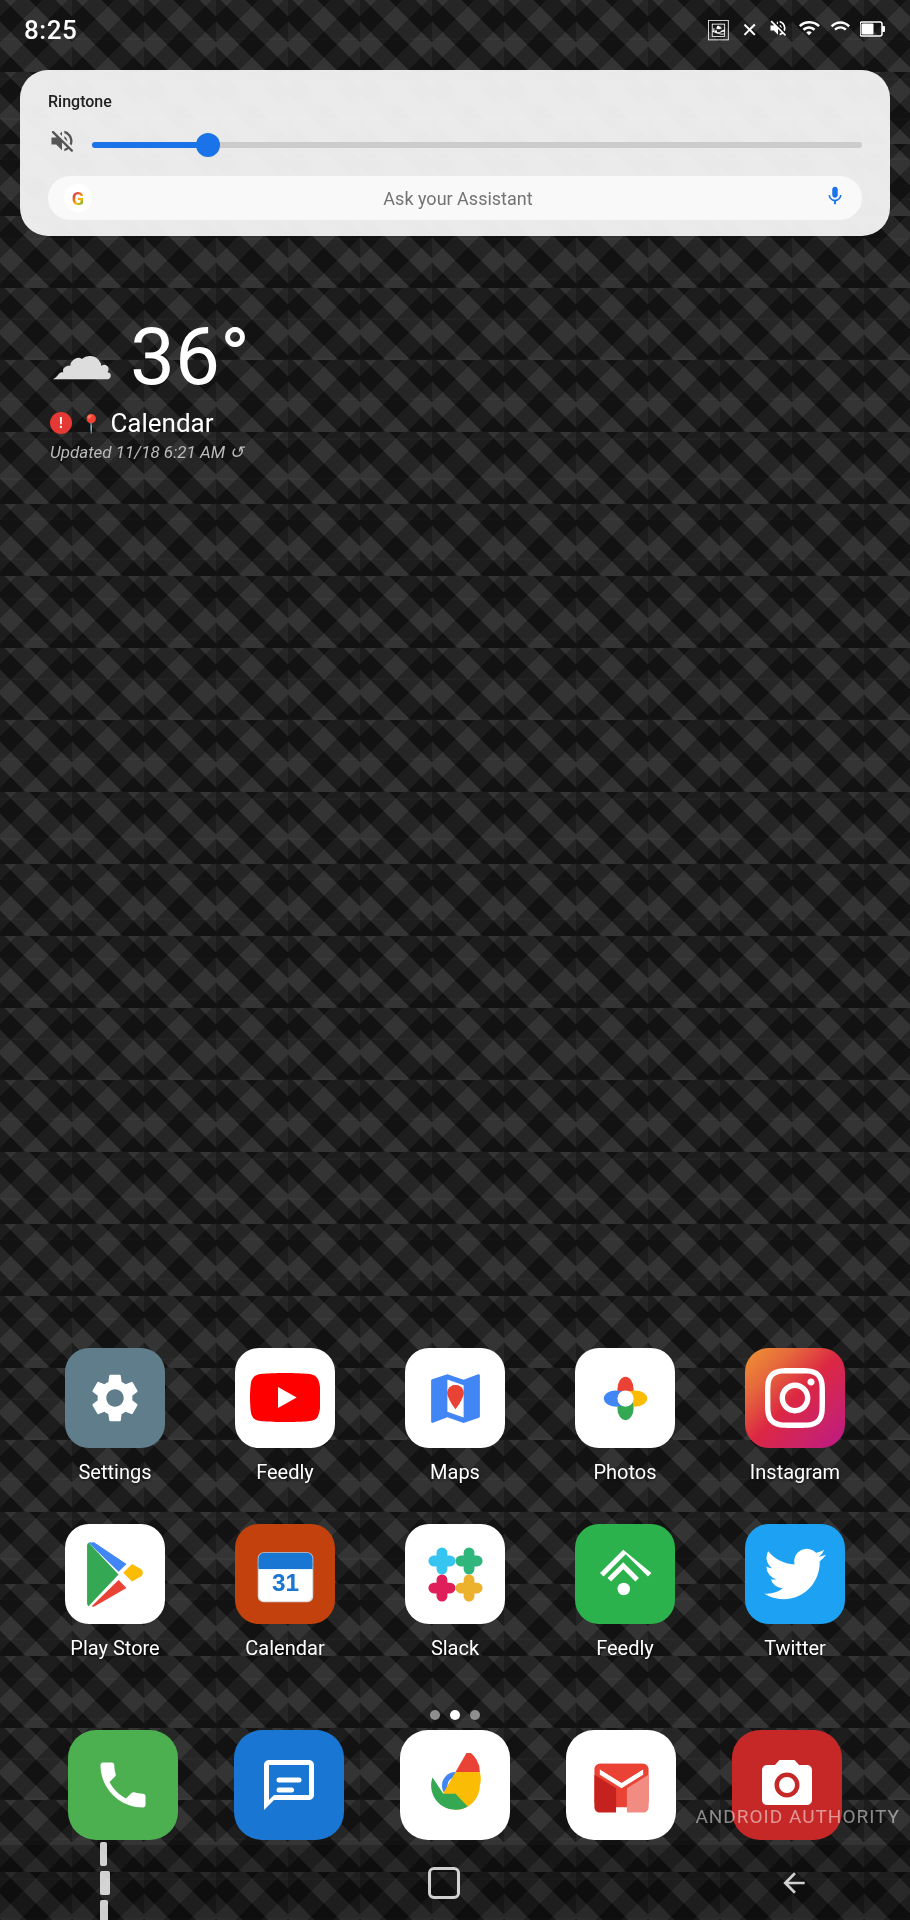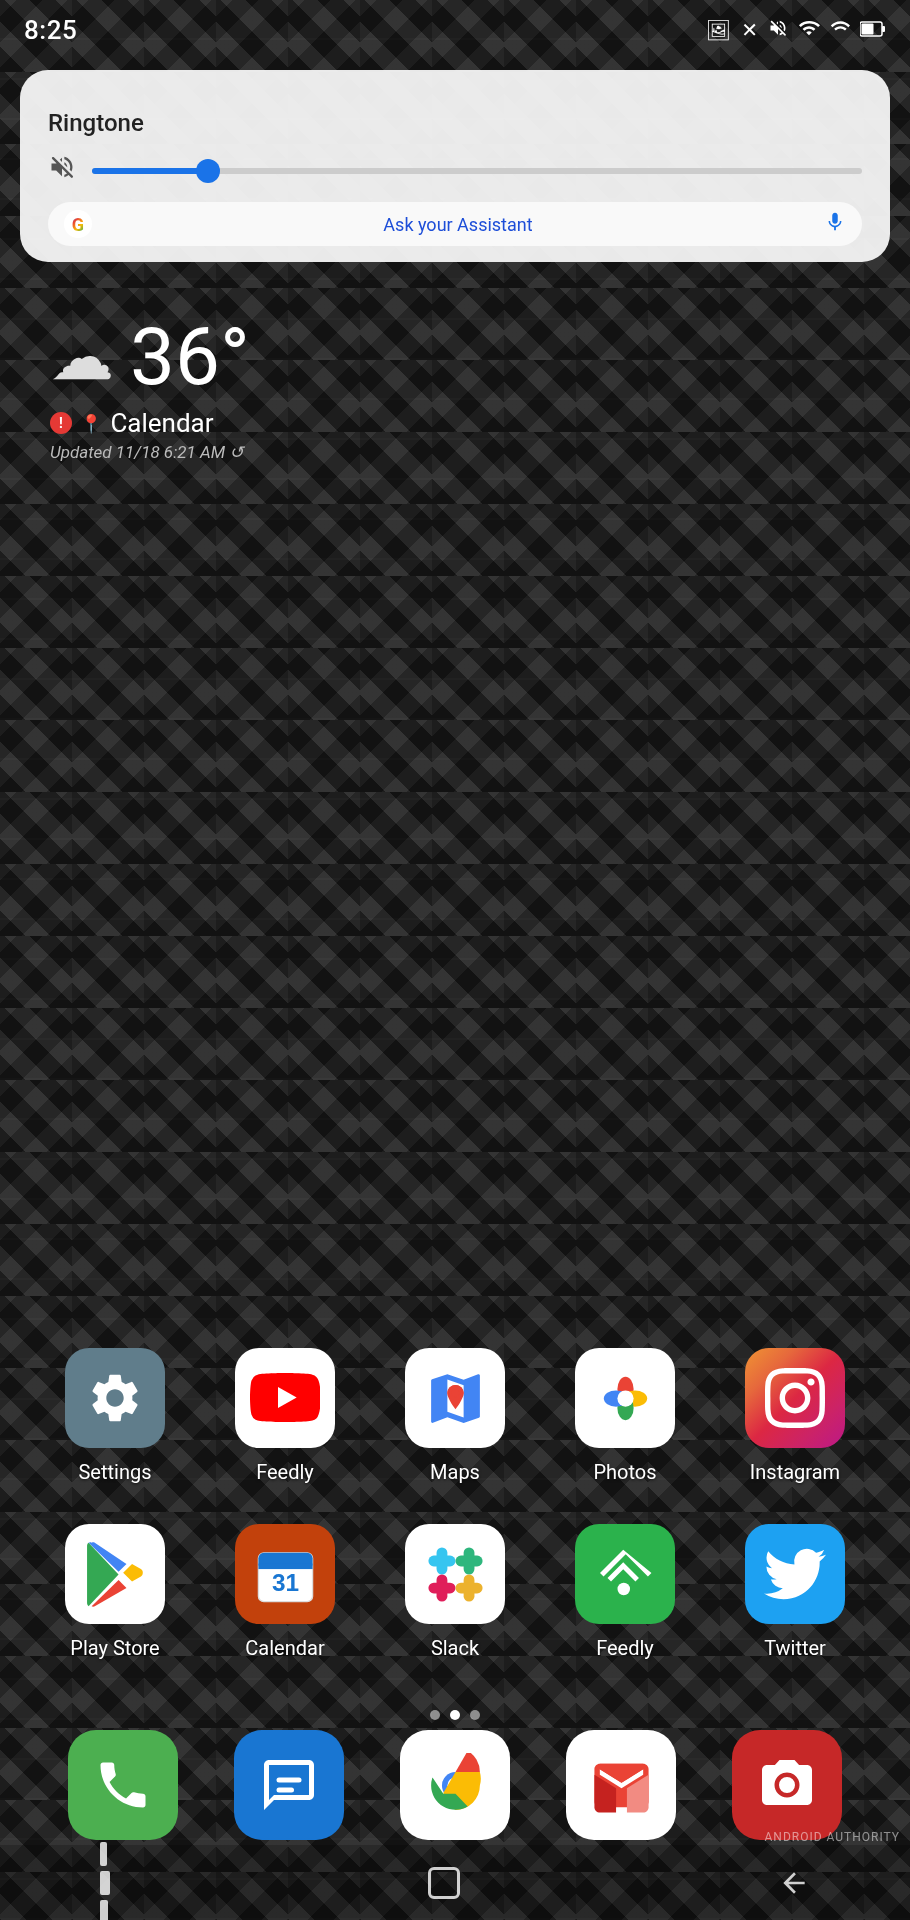--- a/index.html
+++ b/index.html
@@ -73,25 +73,24 @@
       top: 70px;
       left: 20px;
       right: 20px;
       background: rgba(245, 245, 245, 0.95);
       border-radius: 28px;
       padding: 22px 28px 16px 28px;
       z-index: 20;
     }
 
     .volume-label {
-      font-size: 24px;
+      font-size: 16px;
       font-weight: 500;
       color: #222;
       margin-bottom: 16px;
-      margin-top: 17px;
     }
 
     .volume-slider-row {
       display: flex;
       align-items: center;
       gap: 16px;
     }
 
     .mute-icon {
       font-size: 28px;
@@ -150,21 +149,21 @@
     .google-g span {
       background: linear-gradient(135deg, #4285F4 0%, #EA4335 30%, #FBBC05 60%, #34A853 90%);
       -webkit-background-clip: text;
       -webkit-text-fill-color: transparent;
     }
 
     .assistant-text {
       flex: 1;
       text-align: center;
       font-size: 18px;
-      color: #1d4ed8;
+      color: #737373;
     }
 
     .assistant-mic {
       font-size: 22px;
       color: #555;
     }
 
     
     .weather-widget {
       position: absolute;
@@ -360,23 +359,23 @@
     .nav-square {
       width: 32px;
       height: 32px;
       border: 3px solid rgba(255,255,255,0.8);
       border-radius: 6px;
     }
 
     
     .brand-watermark {
       position: absolute;
-      bottom: 76px;
+      bottom: 92px;
       right: 10px;
-      font-size: 12px;
+      font-size: 19px;
       color: rgba(255,255,255,0.5);
       letter-spacing: 1px;
       z-index: 15;
     }
 
     
     .icon-settings { background: #607D8B; }
     .icon-youtube { background: white; }
     .icon-maps { background: white; }
     .icon-photos { background: white; }

